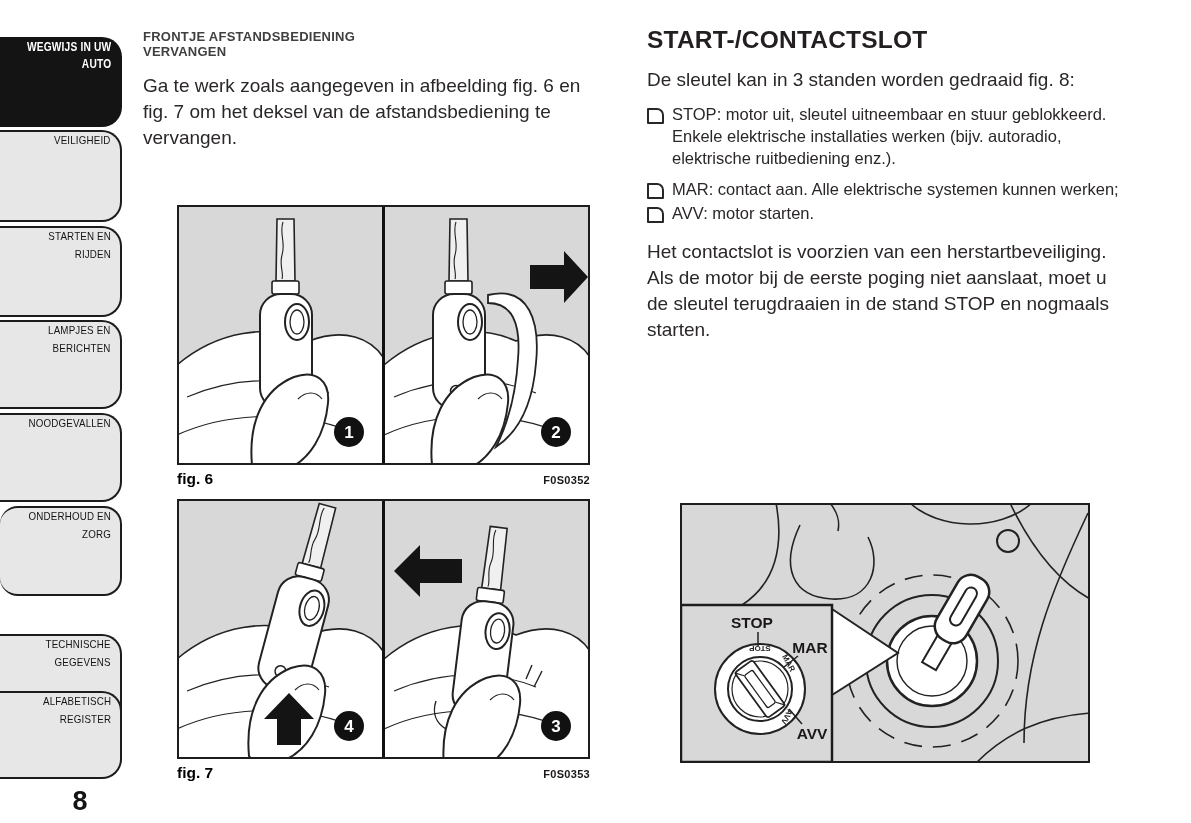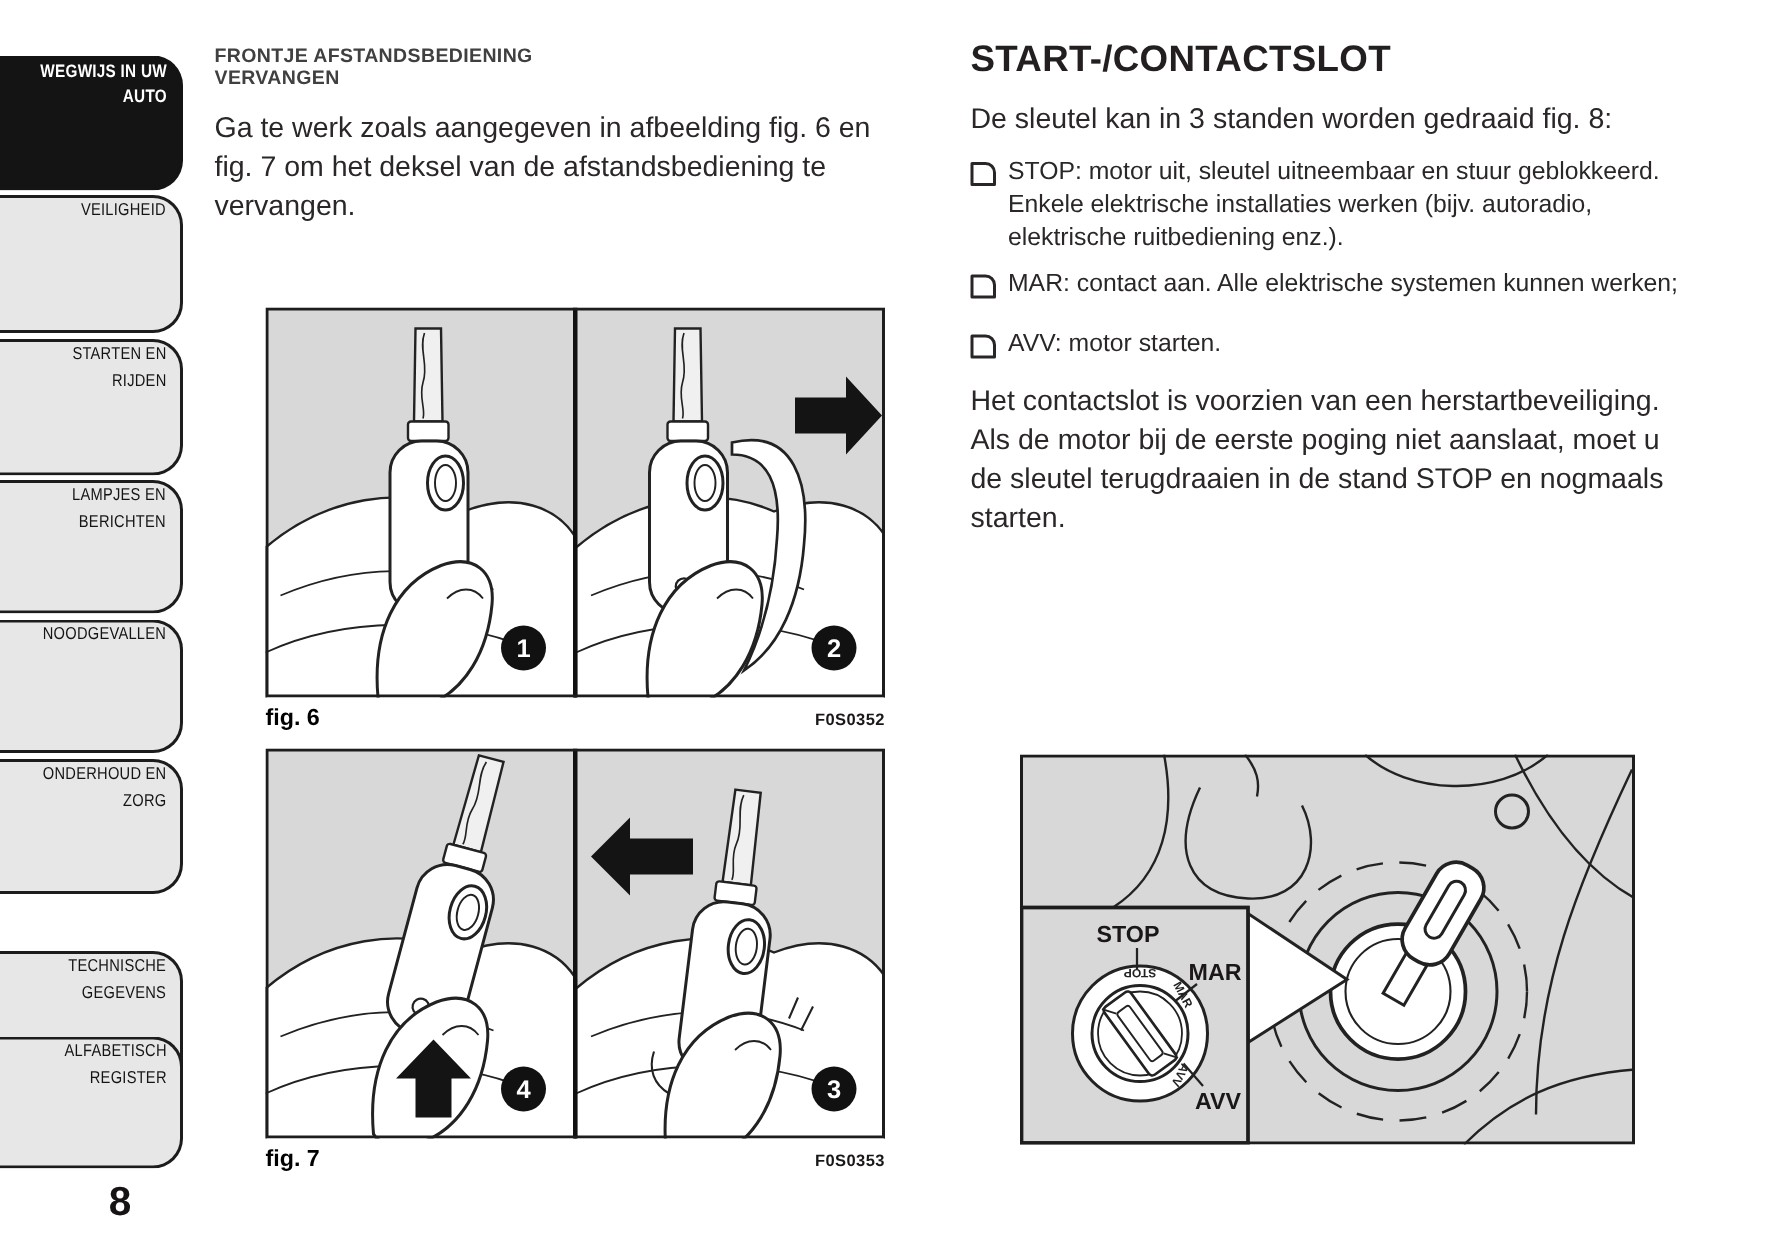--- a/index.html
+++ b/index.html
@@ -21,21 +21,21 @@
   .left-col{position:absolute;left:143px;top:30px;width:455px;}
   .right-col{position:absolute;left:647px;top:26px;width:477px;}
   .h-left{font-size:13px;font-weight:bold;letter-spacing:.25px;line-height:1.12;
        color:#404040;white-space:pre-line;margin:0;}
   .h-right{font-size:24.5px;font-weight:bold;letter-spacing:.2px;color:#231f20;margin:0;}
   .body-text{font-size:19px;line-height:1.37;color:#2b2728;margin:14px 0 0 0;}
   .intro{margin-top:13px;}
   .bullets{margin-top:11px;}
   .bullet-item{display:flex;align-items:flex-start;}
   .bullet-item:nth-child(1){margin-bottom:9px;}
-  .bullet-item:nth-child(2){margin-bottom:18px;}
+  .bullet-item:nth-child(2){margin-bottom:2px;}
   .bullet-box{flex:none;width:13px;height:12px;margin:4px 8px 0 0;border:2px solid #2a2627;
        border-radius:1px 7px 1px 1px;background:#fff;}
   .bullet-text{flex:1;font-size:16.5px;line-height:1.33;color:#2b2728;}
 
   
   .figure{position:absolute;}
   .fig-art{display:block;}
   svg text{font-family:"Liberation Sans",sans-serif;}
   .fig-caption-row{display:flex;justify-content:space-between;align-items:baseline;margin-top:5px;}
   .fig-caption{font-size:15.5px;font-weight:bold;color:#000000;}
@@ -79,21 +79,21 @@
   <div class="tab" style="top:226px;height:91px;">
     <span class="tab-label">STARTEN EN RIJDEN</span>
   </div>
   <div class="tab" style="top:320px;height:89px;">
     <span class="tab-label">LAMPJES EN
 BERICHTEN</span>
   </div>
   <div class="tab" style="top:413px;height:89px;">
     <span class="tab-label">NOODGEVALLEN</span>
   </div>
-  <div class="tab" style="top:506px;height:90px;">
+  <div class="tab" style="top:506px;height:90px;border-radius:18px;">
     <span class="tab-label">ONDERHOUD EN
 ZORG</span>
   </div>
   <div class="tab" style="top:634px;height:111px;">
     <span class="tab-label">TECHNISCHE
 GEGEVENS</span>
   </div>
   <div class="tab" style="top:691px;height:88px;">
     <span class="tab-label">ALFABETISCH
 REGISTER</span>

